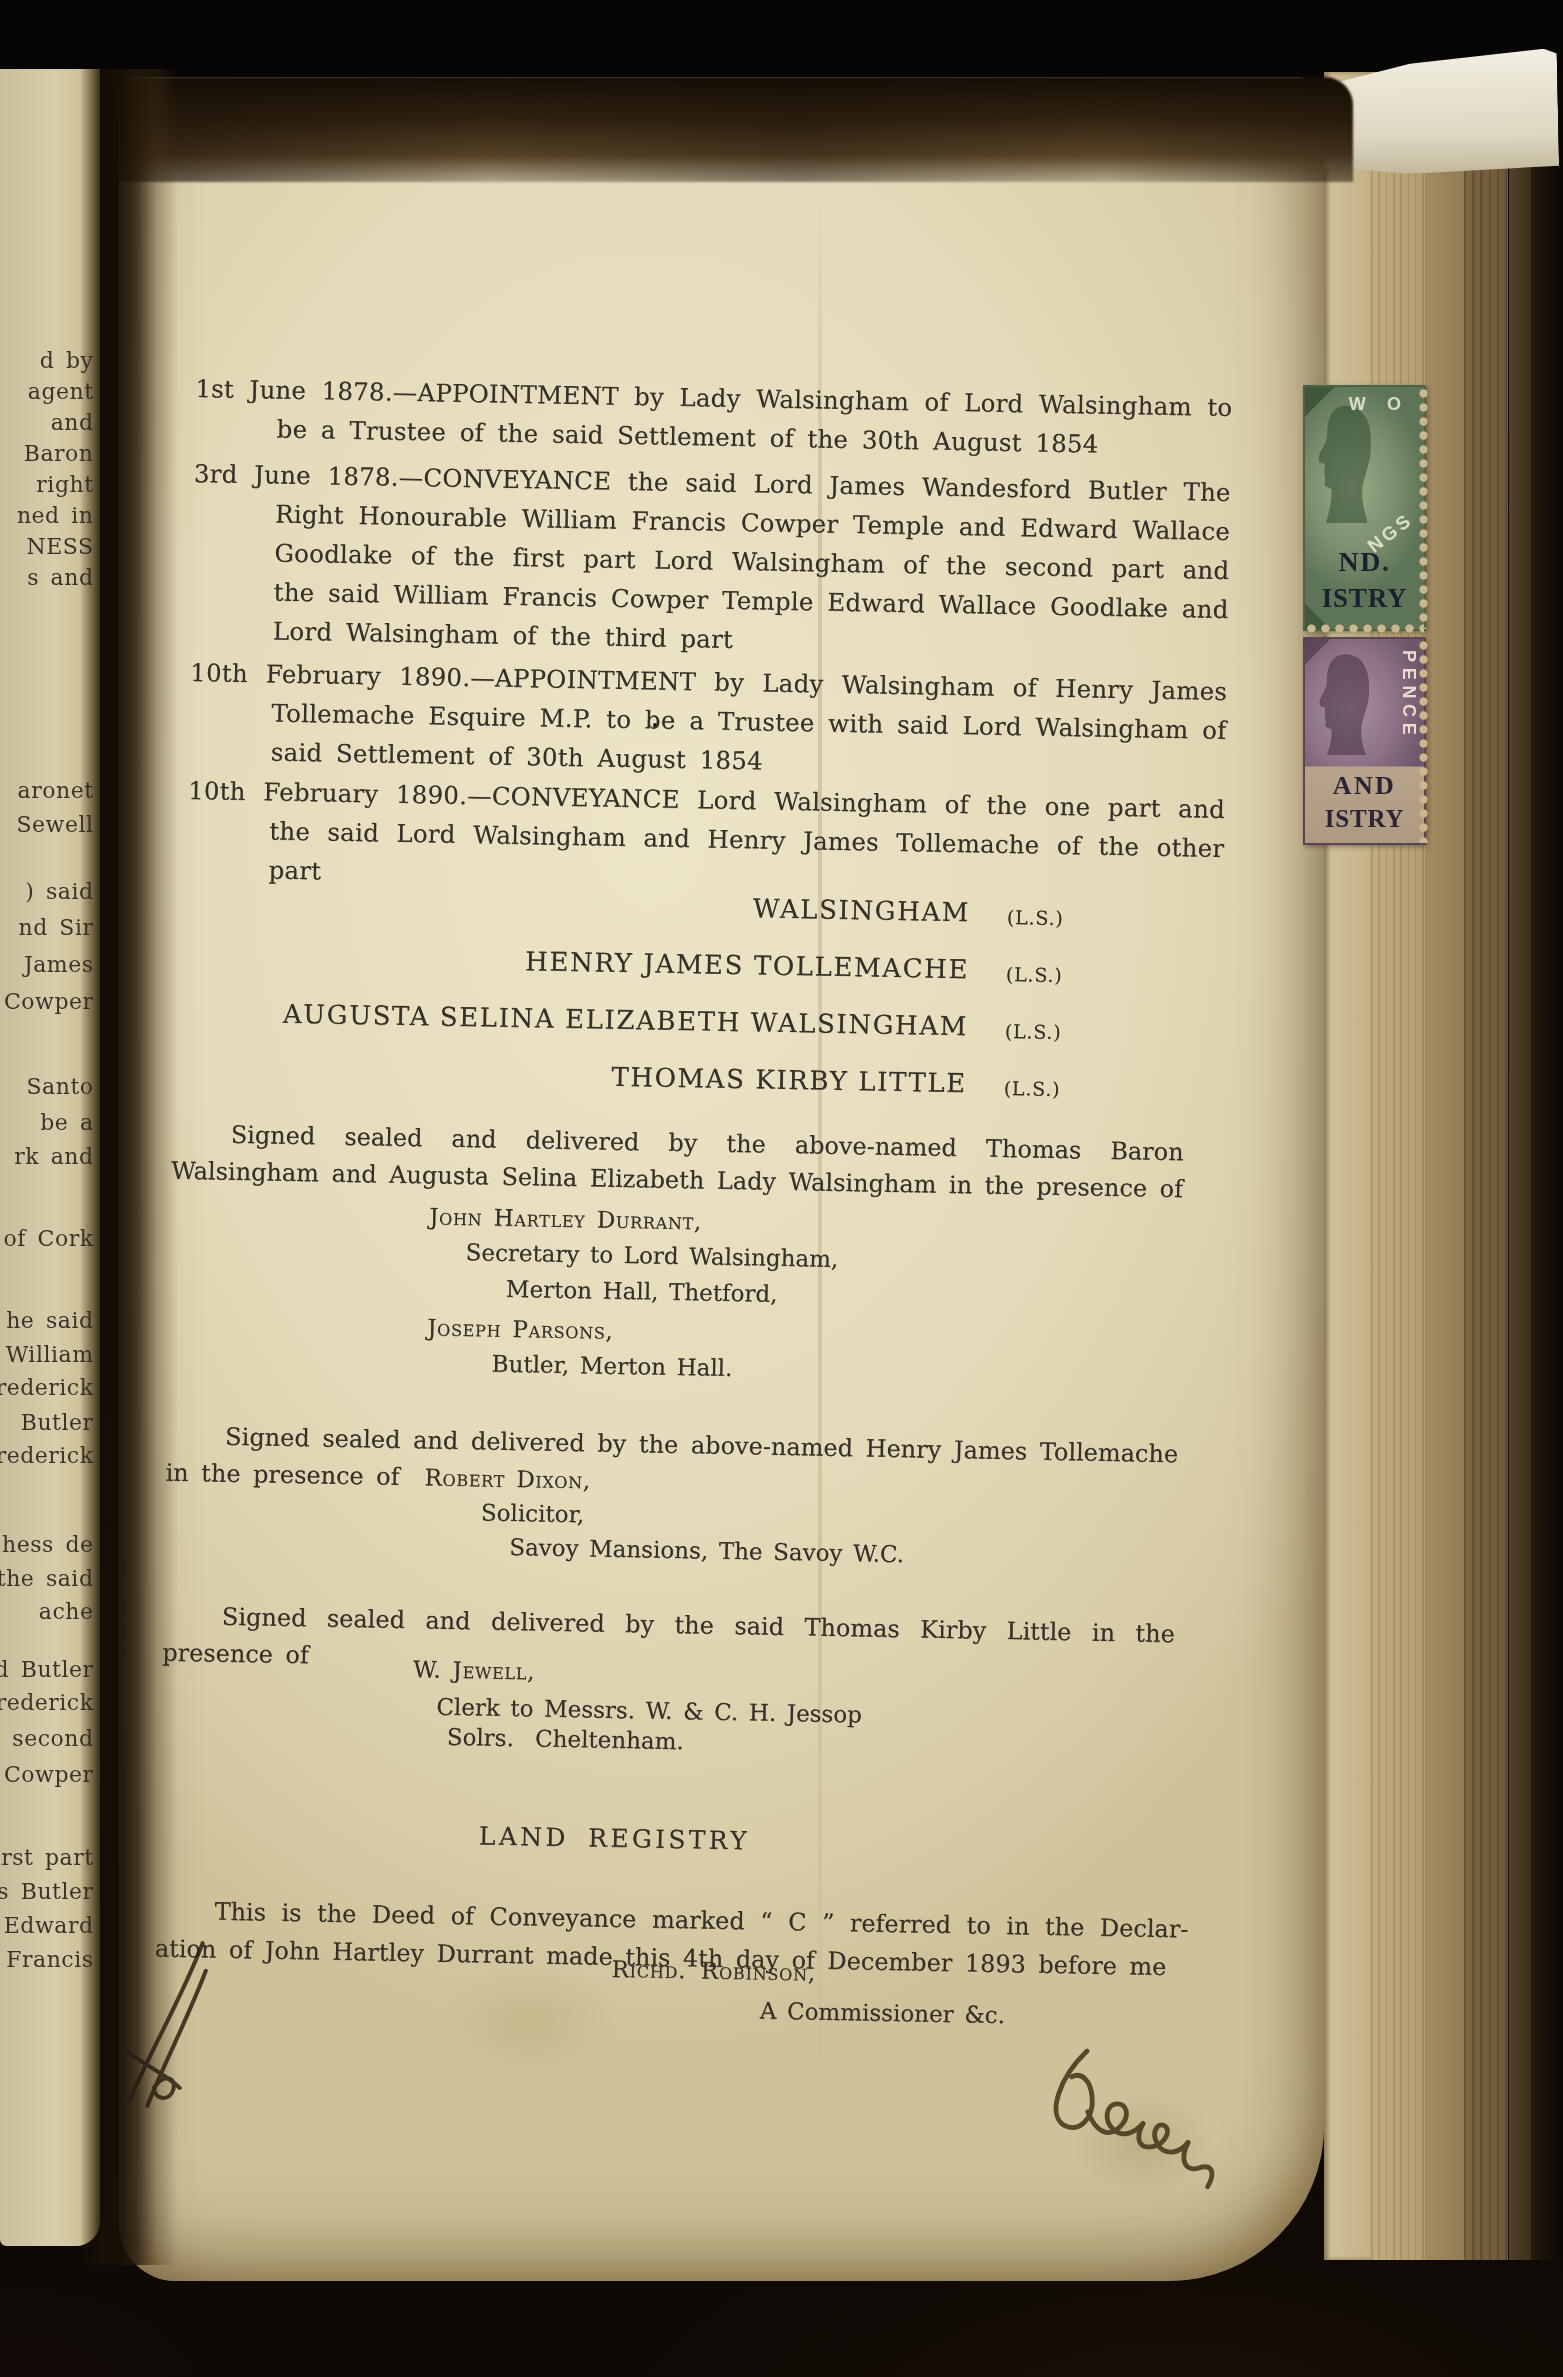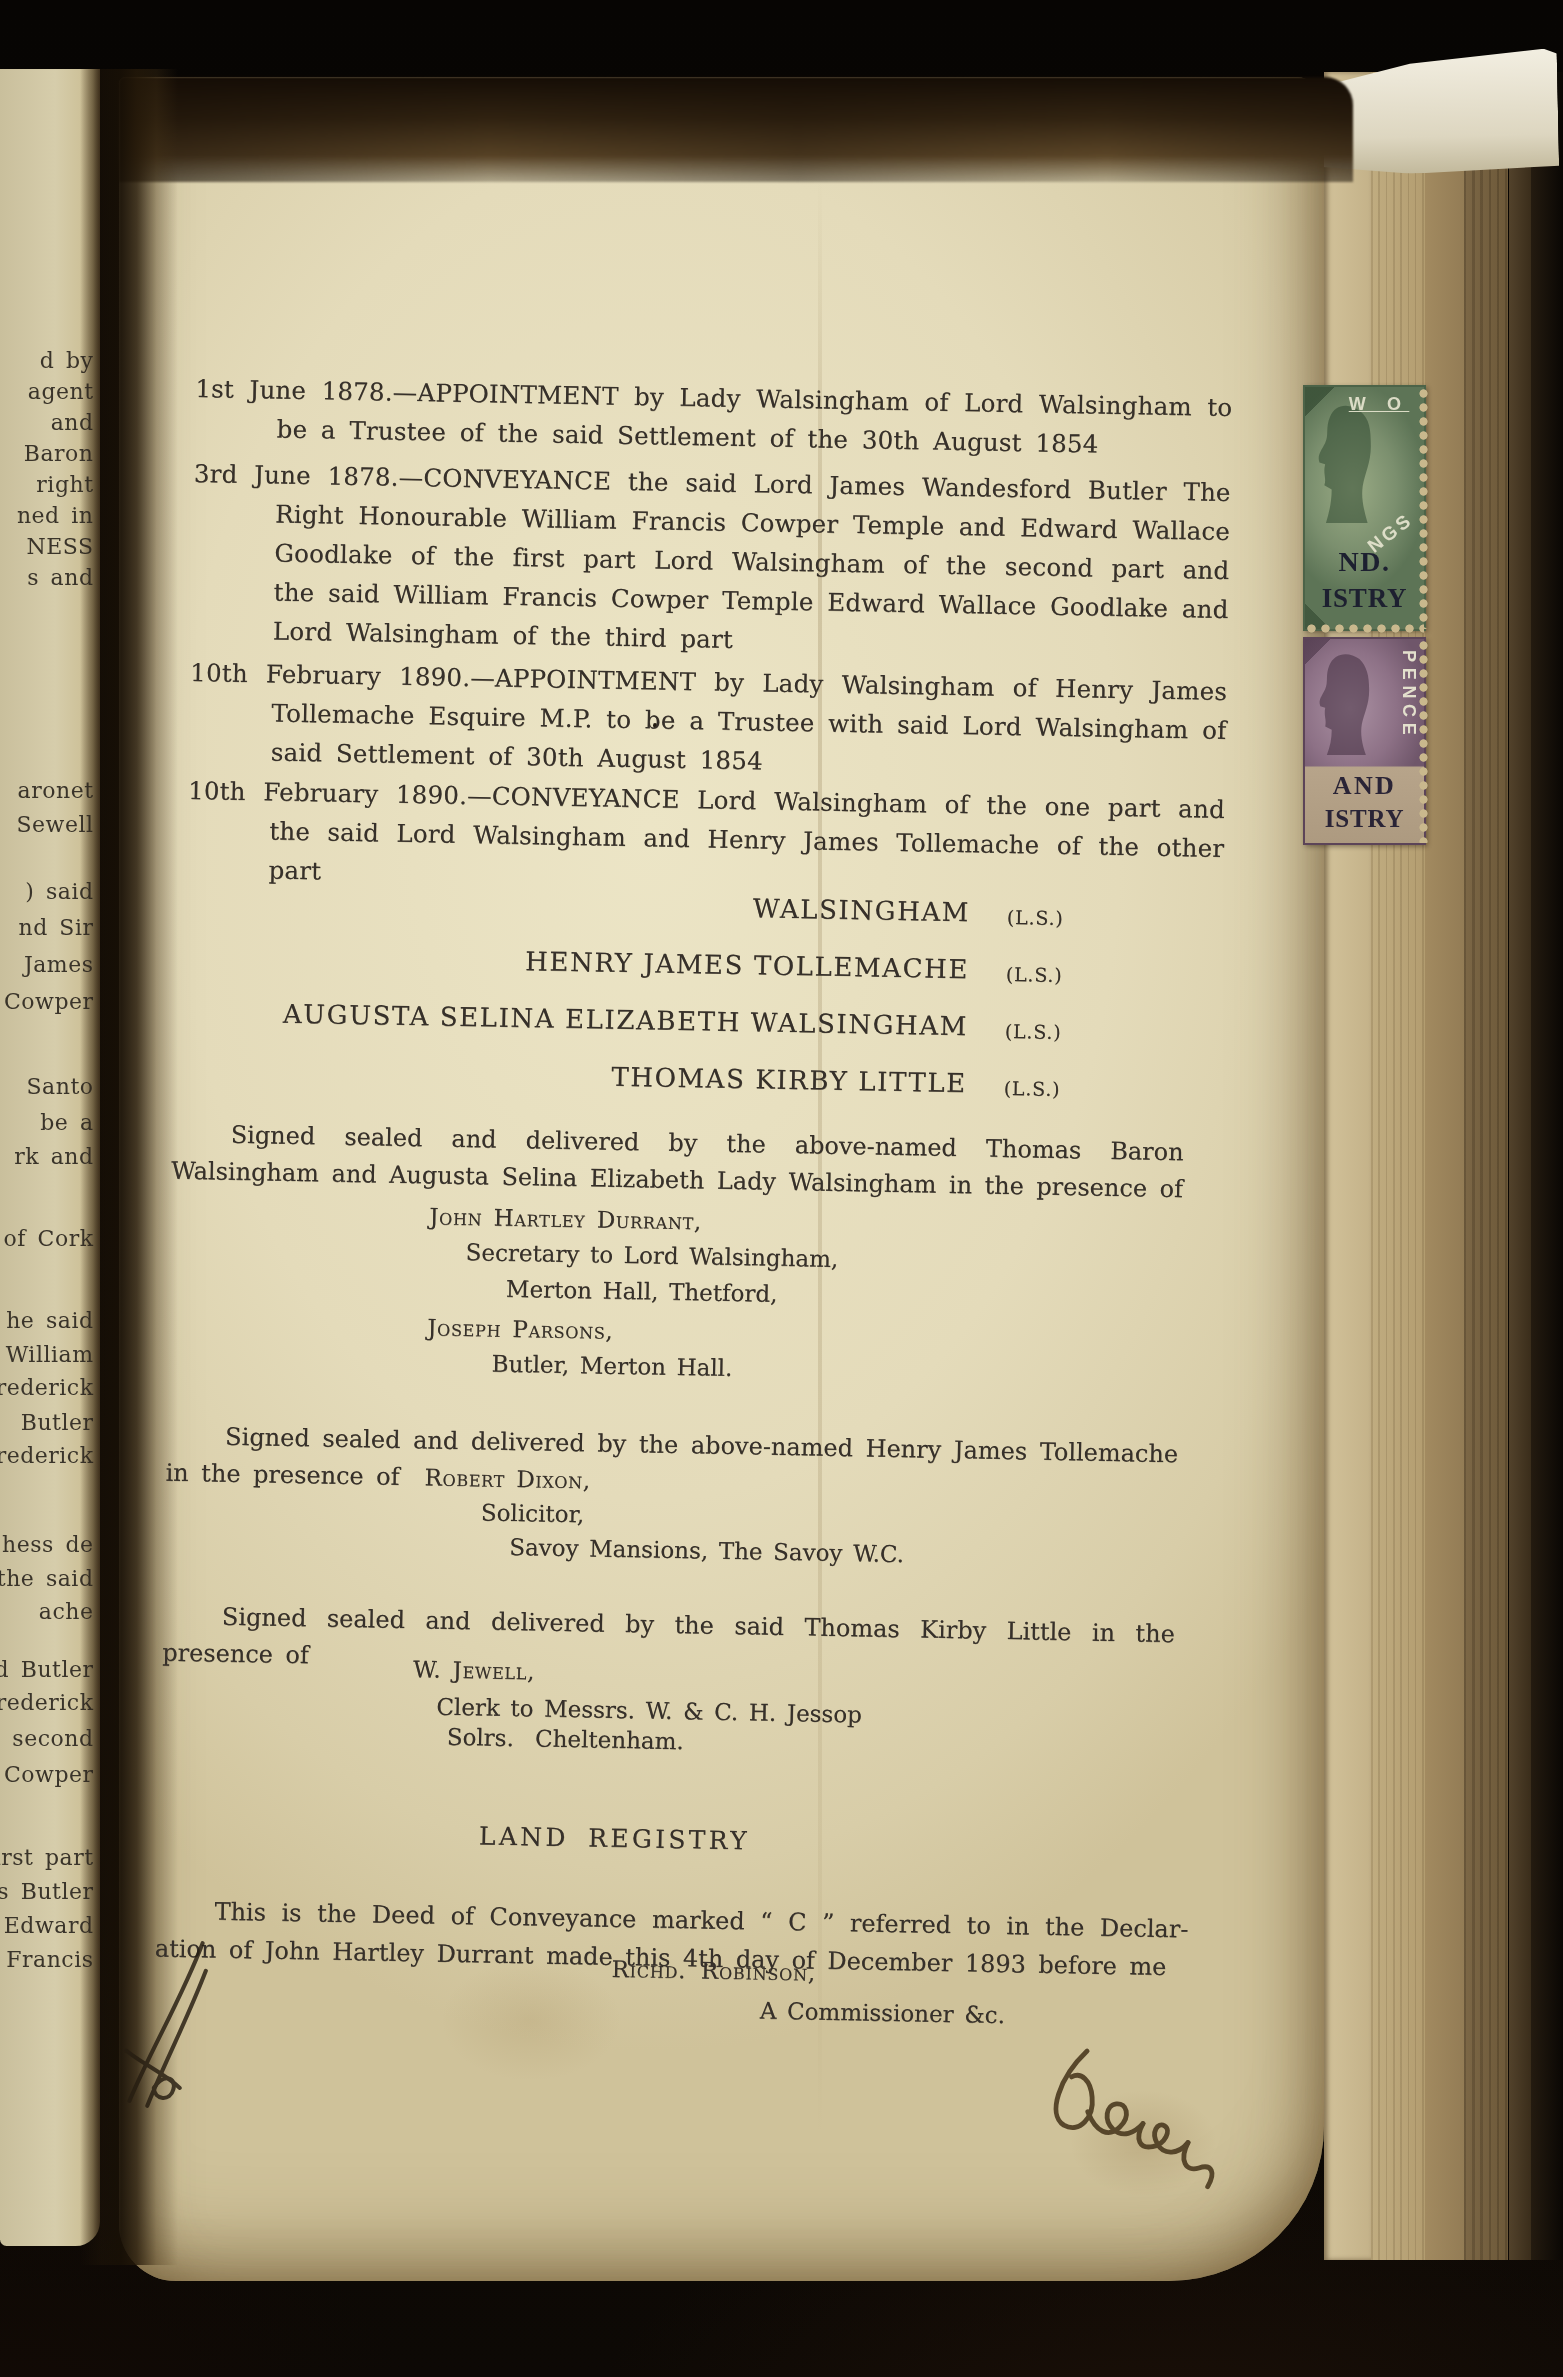--- a/index.html
+++ b/index.html
@@ -68,21 +68,21 @@
       linear-gradient(45deg,rgba(34,56,34,.45) 0 18px,rgba(0,0,0,0) 18px),
       radial-gradient(73px 106px at 40% 42%,#9aab85 0%,#7b8f6e 60%,#5d7456 100%);
     border:2.4px solid #4c6348;}
   .stamp.purple{top:637px;height:204px;
     background:
       linear-gradient(180deg,rgba(0,0,0,0) 62%,#b7a48a 63%,#ad9a80 100%),
       linear-gradient(135deg,rgba(62,42,60,.5) 0 18px,rgba(0,0,0,0) 18px),
       radial-gradient(78px 98px at 38% 34%,#ab91a3 0%,#8d7186 60%,#6f566a 100%);
     border:2.4px solid #5c4458;}
   .stamp .txt{position:absolute;color:#e9e7d2;font-family:"Liberation Sans",sans-serif;font-weight:bold;}
-  .stamp .wo{top:6.5px;right:14.7px;font-size:18px;letter-spacing:8.2px;opacity:.9;text-decoration:underline;}
+  .stamp .wo{top:6.5px;right:14.7px;font-size:18px;letter-spacing:8.2px;opacity:.9;}
   .stamp .ngs{bottom:85px;right:8.2px;font-size:19px;letter-spacing:3.3px;transform:rotate(-38deg);opacity:.9;}
   .stamp .pence{top:11.4px;right:4.9px;writing-mode:vertical-rl;font-size:18px;letter-spacing:5.7px;opacity:.95;}
   .stamp .over{position:absolute;left:0;width:100%;color:#1d2030;font-family:"Liberation Serif",serif;font-weight:bold;text-align:center;}
   .stamp.green .o1{bottom:51px;font-size:28px;letter-spacing:1.6px;}
   .stamp.green .o2{bottom:14.7px;font-size:27px;letter-spacing:0.8px;}
   .stamp.purple .o1{bottom:42px;font-size:26px;letter-spacing:2.4px;color:#2a2436;}
   .stamp.purple .o2{bottom:9.8px;font-size:25px;letter-spacing:0.8px;color:#2a2436;}
   
   .frag{position:absolute;right:6.5px;white-space:nowrap;font-size:22px;line-height:1;
     color:#3a342a;letter-spacing:0.5px;word-spacing:4.1px;}

